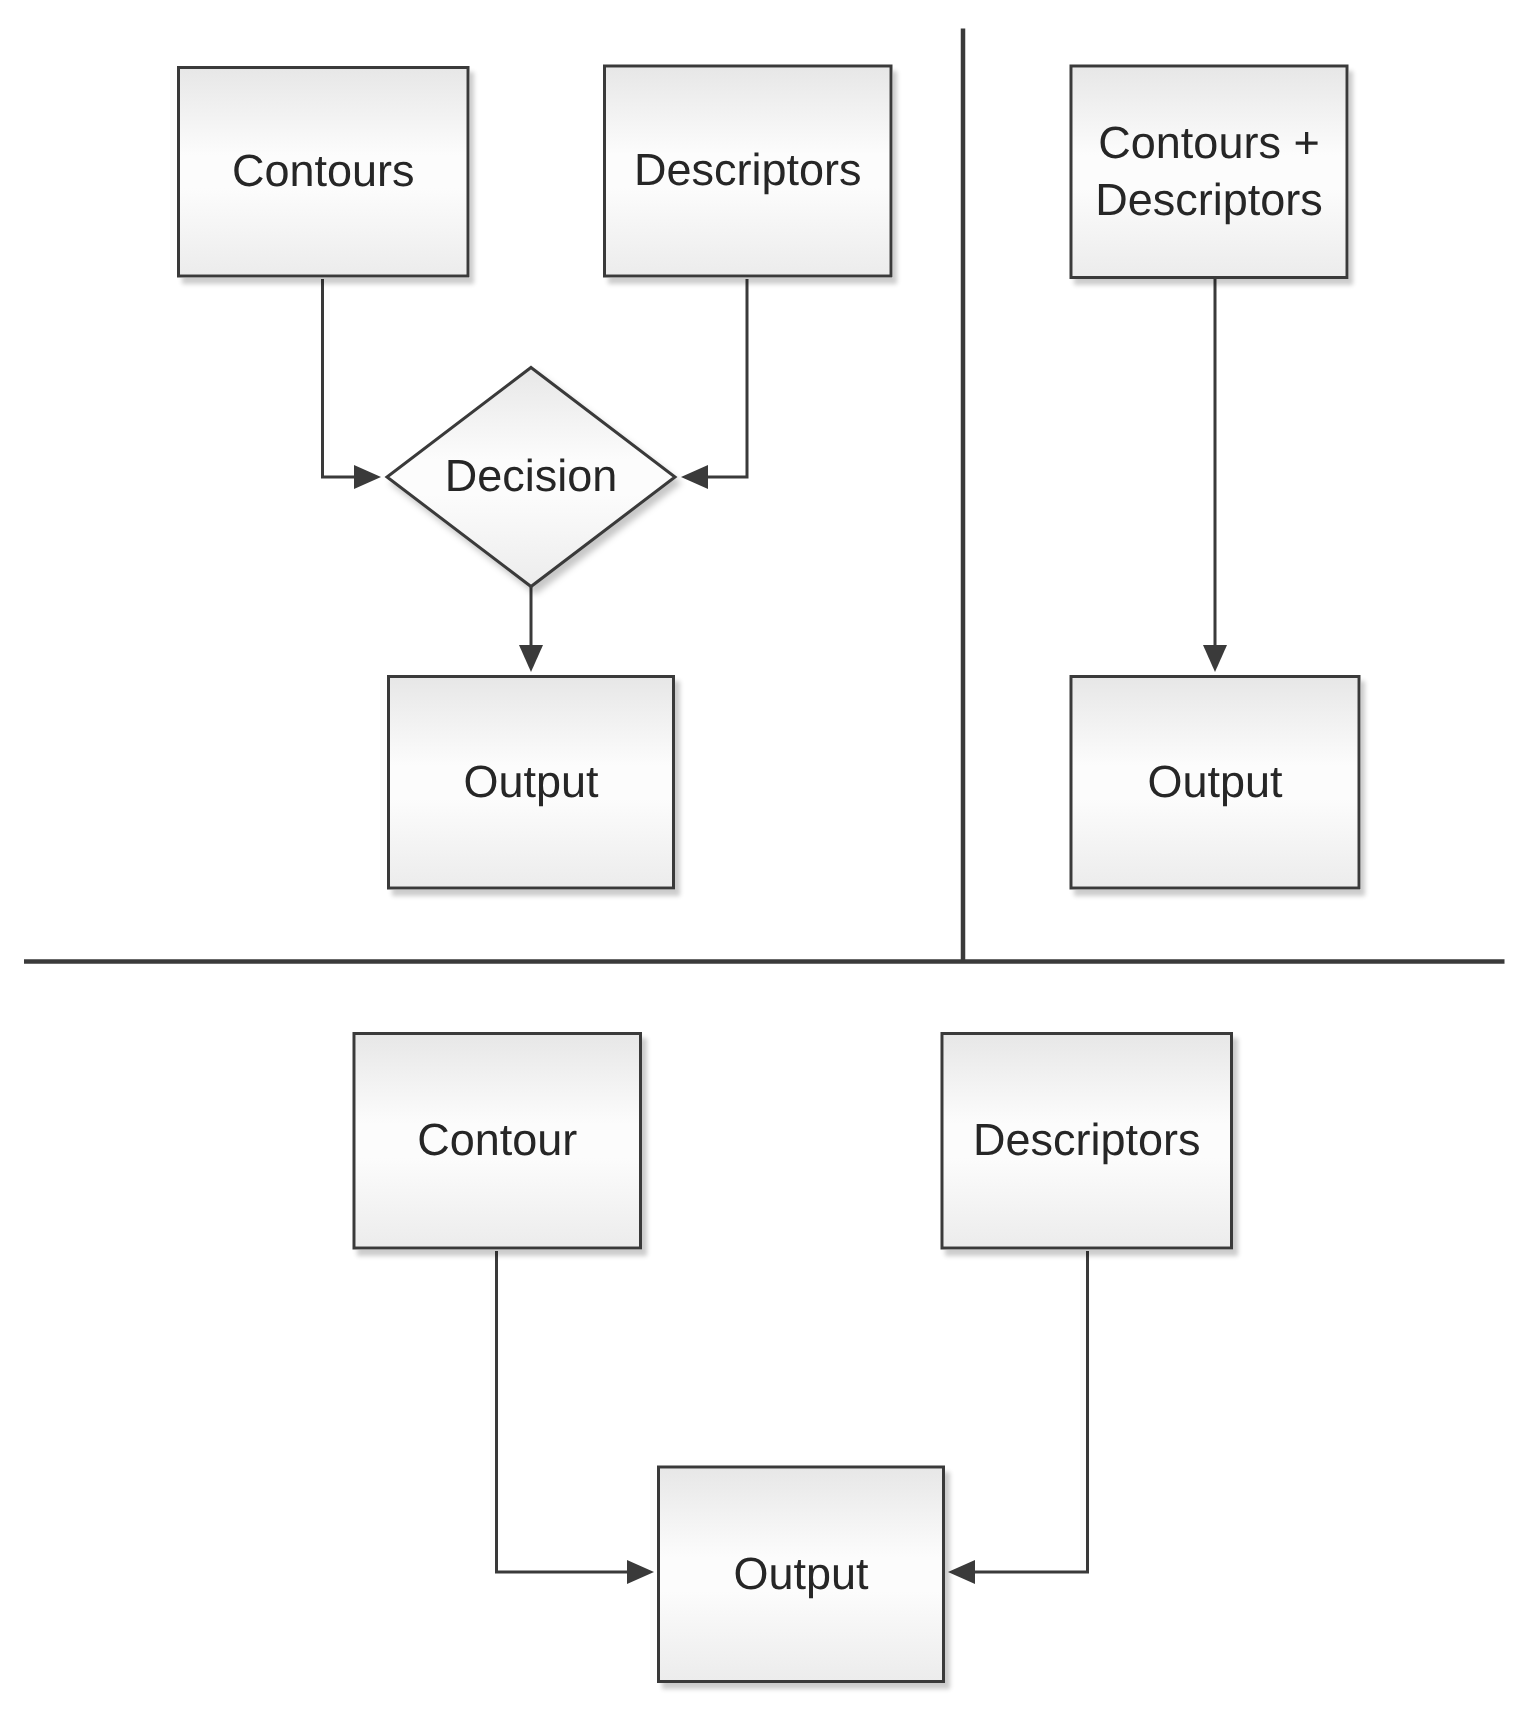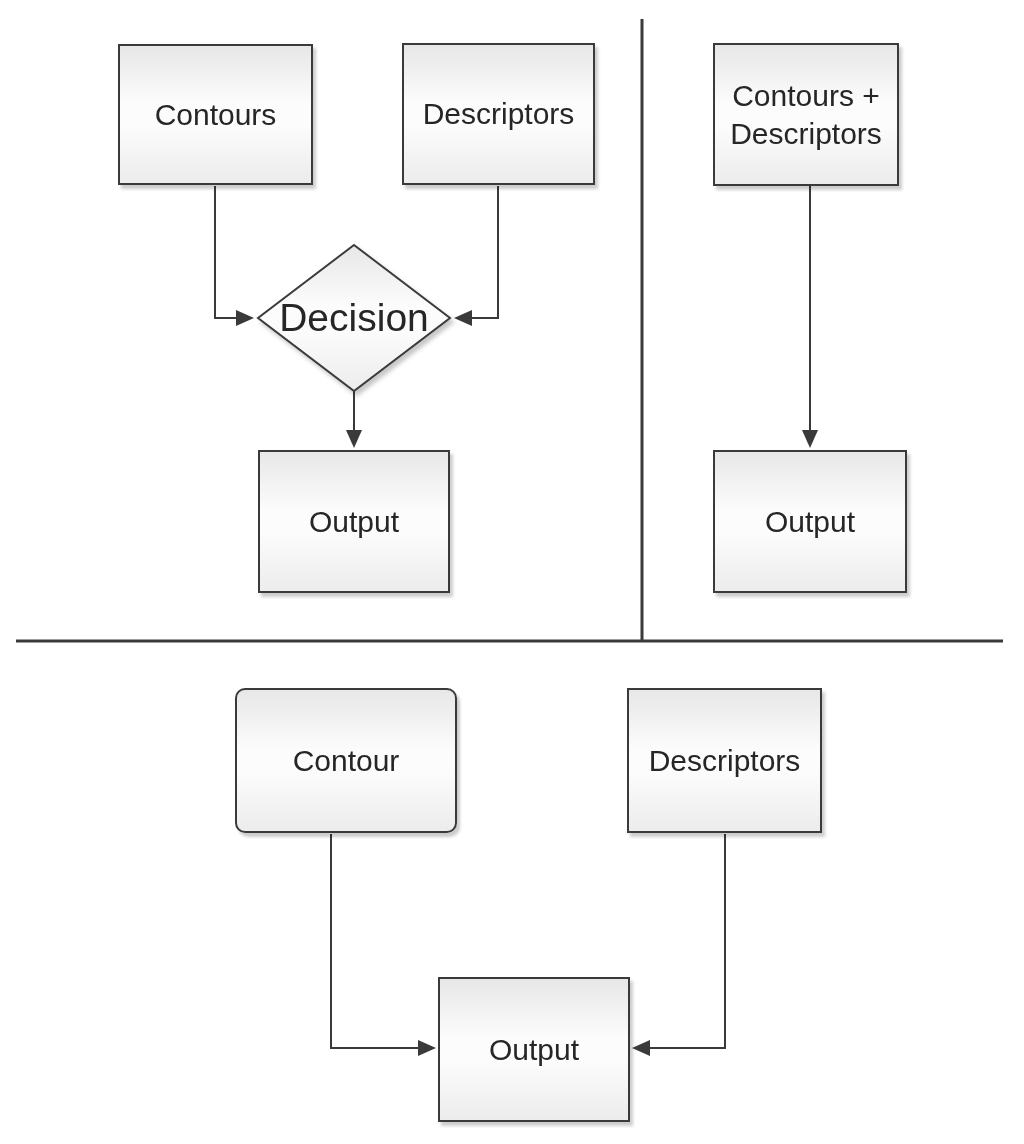--- a/index.html
+++ b/index.html
@@ -38,21 +38,21 @@
     text-align:center;
     color:var(--text-color,#262626);
     font-size:30px;
     line-height:1.25;
     padding:0 10px;
   }
   .free-label{
     position:absolute;
     display:flex;align-items:center;justify-content:center;
     color:var(--text-color,#262626);
-    font-size:39px;
+    font-size:30px;
     text-align:center;
   }
 </style>
 </head>
 <body>
 
 <div id="canvas">
 
   <svg id="wires" viewBox="0 0 1024 1144" xmlns="http://www.w3.org/2000/svg">
     <defs>
@@ -93,19 +93,19 @@
   <div class="node" style="left:402px;top:43px;width:193px;height:142px;">Descriptors</div>
 
   <div class="free-label" style="left:274px;top:288px;width:160px;height:60px;">Decision</div>
 
   <div class="node" style="left:258px;top:450px;width:192px;height:143px;">Output</div>
 
   <div class="node" style="left:713px;top:43px;width:186px;height:143px;">Contours + Descriptors</div>
 
   <div class="node" style="left:713px;top:450px;width:194px;height:143px;">Output</div>
 
-  <div class="node" style="left:235px;top:688px;width:222px;height:145px;border-radius:10px;">Contour</div>
+  <div class="node" style="left:235px;top:688px;width:193px;height:145px;">Contour</div>
 
   <div class="node" style="left:627px;top:688px;width:195px;height:145px;">Descriptors</div>
 
   <div class="node" style="left:438px;top:977px;width:192px;height:145px;">Output</div>
 
 </div>
 
 </body></html>

